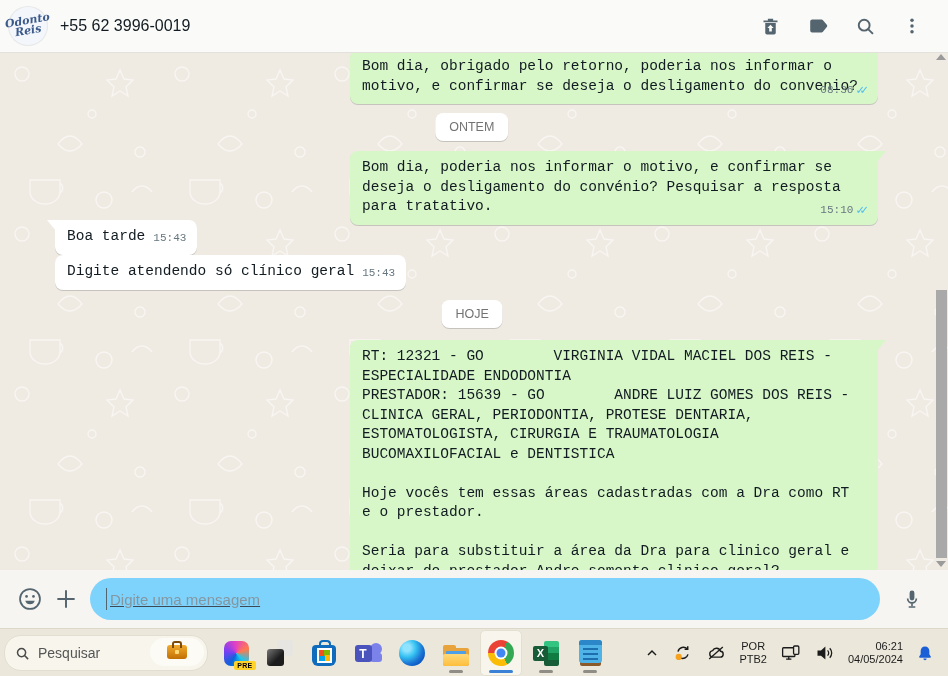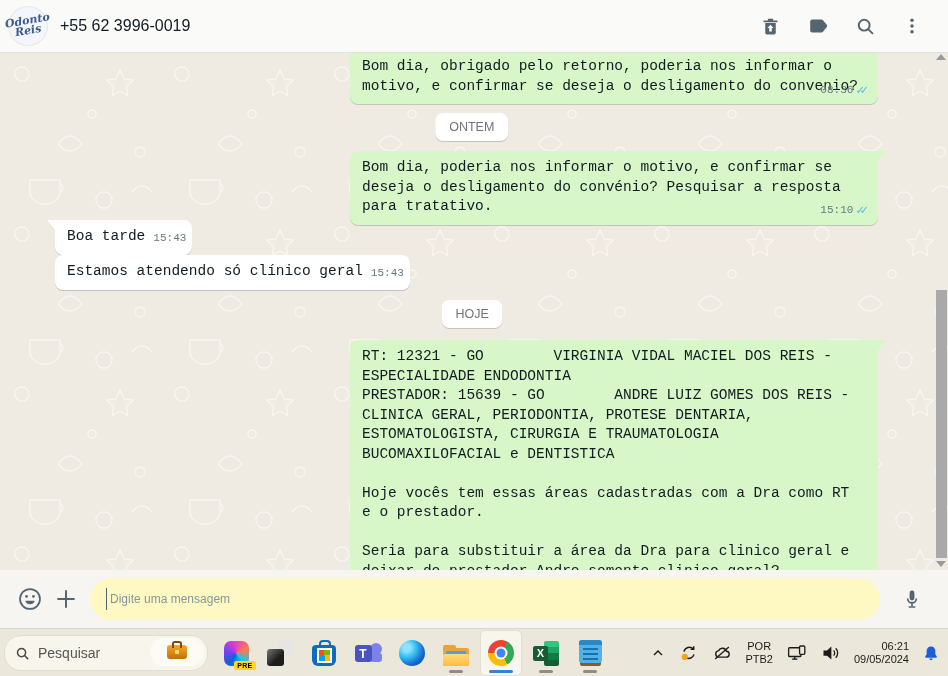--- a/index.html
+++ b/index.html
@@ -24,44 +24,44 @@
   .msg{position:absolute;z-index:1;border-radius:8px;box-shadow:0 1px .5px rgba(11,20,26,.18);
        font-size:14.5px;line-height:19.5px;color:#111b21;font-family:Liberation Mono, monospace;}
   .msg.out{background:#d8f7c8;}
   .msg.in{background:#ffffff;}
   .msg-text{padding:7px 12px 8px 12px;white-space:pre-wrap;}
   .meta-abs{position:absolute;right:10px;bottom:4px;display:flex;align-items:center;gap:3px;}
   .msg-time{font-size:11px;color:#667781;}
   .ticks{font-size:13px;line-height:11px;}
   .ticks.read{color:#53bdeb;letter-spacing:-4px;padding-right:4px;}
   .ticks.sent{color:#8696a0;}
-  .msg.in .inline-row{display:flex;align-items:flex-end;gap:4px;padding:7px 6px 8px 12px;}
+  .msg.in .inline-row{display:flex;align-items:flex-end;gap:4px;padding:7px 11px 8px 12px;}
   .msg.in .inline-row .msg-time{position:relative;top:2px;margin-left:4px;}
   .tail{position:absolute;top:0;width:9px;height:12px;}
   .tail.right{right:-8px;}
   .tail.left{left:-8px;}
   .day-pill{position:absolute;left:50%;transform:translateX(-53%);z-index:1;background:#ffffff;
        color:#737373;font-size:12.5px;font-weight:500;padding:7px 14px;border-radius:8px;
        box-shadow:0 1px .5px rgba(11,20,26,.18);}
   
   .sb-thumb{position:absolute;right:1px;top:238px;width:11px;height:268px;background:#a9a9a9;z-index:3;}
   .sb-up{position:absolute;right:2px;top:2px;width:0;height:0;border-left:5px solid transparent;
        border-right:5px solid transparent;border-bottom:6px solid #9a9a9a;z-index:3;}
   .sb-down{position:absolute;right:2px;bottom:3px;width:0;height:0;border-left:5px solid transparent;
        border-right:5px solid transparent;border-top:6px solid #9a9a9a;z-index:3;}
 
   
   .composer{position:absolute;top:570px;left:0;right:0;height:58px;background:#f6f5f2;
        border-bottom:1px solid #d9d7d2;display:flex;align-items:center;z-index:5;}
   .comp-icon{display:flex;align-items:center;justify-content:center;width:36px;height:36px;cursor:pointer;}
   .comp-icon.smiley{margin-left:12px;}
   .msg-input-wrap{position:relative;flex:1;margin:0 14px 0 6px;}
-  .msg-input{width:100%;box-sizing:border-box;height:42px;border:none;outline:none;background:#fef9c3;
-       border-radius:22px;padding:0 16px 0 20px;font-size:12px;font-family:"Liberation Sans",sans-serif;
-       color:#3b4a54;}
+  .msg-input{width:100%;box-sizing:border-box;height:42px;border:none;outline:none;background:#7dd3fc;
+       border-radius:22px;padding:0 16px 0 20px;font-size:15px;font-family:"Liberation Sans",sans-serif;
+       color:#3b4a54;text-decoration:underline;}
   .msg-input::placeholder{color:#8696a0;}
   .caret{position:absolute;left:16px;top:10px;width:1px;height:22px;background:#54656f;}
   .mic{margin-right:18px;}
 
   
   .taskbar{position:absolute;top:628px;left:0;right:0;height:48px;background:#ebe8db;
        border-top:1px solid #dbd8ca;display:flex;align-items:center;z-index:6;}
   .tb-search{position:relative;margin-left:4px;width:202px;height:34px;border-radius:17px;
        background:#f7f5ec;border:1px solid #e2dfd2;display:flex;align-items:center;cursor:pointer;}
   .tb-search-label{margin-left:8px;font-size:14px;color:#565656;}
@@ -120,21 +120,21 @@
        background:linear-gradient(#33c481 0 25%,#21a366 0 50%,#107c41 0 75%,#185c37 0);}
   .excel-tile{position:absolute;left:0;top:5px;width:15px;height:15px;border-radius:2px;background:#185c37;
        color:#fff;font-size:11px;font-weight:bold;display:flex;align-items:center;justify-content:center;}
   .ic-notepad{position:relative;width:23px;height:26px;}
   .notepad-base{position:absolute;left:1px;bottom:0;width:21px;height:6px;border-radius:2px;background:#8b5a2b;}
   .notepad-cover{position:absolute;left:0;top:0;width:23px;height:23px;border-radius:3px;background:#4fb3e8;}
   .notepad-bind{position:absolute;left:0;top:0;width:23px;height:5px;border-radius:3px 3px 0 0;background:#2b87c8;}
   .notepad-lines{position:absolute;left:4px;top:8px;width:15px;height:12px;
        background:repeating-linear-gradient(#1b6fae 0 2px,transparent 2px 5px);}
   
-  .tray{margin-left:auto;display:flex;align-items:center;gap:13px;padding-right:8px;}
+  .tray{margin-left:auto;display:flex;align-items:center;gap:13px;padding-right:14px;}
   .tray svg{display:block;cursor:pointer;}
   .tray-text{font-size:11px;line-height:13px;color:#1b1b1b;text-align:center;cursor:pointer;}
   .tray-clock{font-size:11px;line-height:13px;color:#1b1b1b;text-align:right;cursor:pointer;}
 </style>
 </head>
 <body>
 
 <div id="app">
 
   <div class="header">
@@ -218,21 +218,21 @@
           <path d="M9 0 H0 L9 11 Z" fill="#ffffff"></path>
         </svg>
       <div class="inline-row">
         <span>Boa tarde</span>
         <span class="msg-time">15:43</span>
       </div>
     </div>
 
     <div class="msg in" style="top:203px;left:55px;">
       <div class="inline-row">
-        <span>Estamos atendendo só clínico geral</span>
+        <span>Digite atendendo só clínico geral</span>
         <span class="msg-time">15:43</span>
       </div>
     </div>
 
     <div class="day-pill" style="top:248px;">HOJE</div>
 
     <div class="msg out" style="top:288px;right:70px;width:528px;border-top-right-radius:0;">
       <svg class="tail right" viewBox="0 0 9 12">
           <path d="M0 0 H9 L0 11 Z" fill="#d8f7c8"></path>
         </svg>
@@ -378,21 +378,21 @@
         <line x1="7" y1="18" x2="13" y2="18"></line>
           <line x1="10" y1="15" x2="10" y2="18"></line>
         <rect x="15.5" y="3" width="6" height="9.5" rx="1.2" fill="#ebe8db"></rect>
       </svg>
       <svg width="21" height="20" viewBox="0 0 24 22">
         <path d="M4 8v6h4l5 4.5V3.5L8 8z" fill="#1b1b1b"></path>
         <path d="M15.5 8a4.2 4.2 0 0 1 0 6 M18 5.5a8 8 0 0 1 0 11" stroke="#1b1b1b" stroke-width="1.5" fill="none"></path>
       </svg>
       <div class="tray-clock">
         <div>06:21</div>
-        <div>09/05/2024</div>
+        <div>04/05/2024</div>
       </div>
       <svg width="18" height="19" viewBox="0 0 24 24" fill="#1b5fd6">
         <path d="M12 2.5c-3.5 0-5.8 2.6-5.8 6v4.6l-1.9 2.8c-.4.6 0 1.6.9 1.6h13.6c.9 0 1.3-1 .9-1.6l-1.9-2.8V8.5c0-3.4-2.3-6-5.8-6z"></path>
         <path d="M9.8 18.7a2.2 2.2 0 0 0 4.4 0z"></path>
       </svg>
     </div>
   </div>
 </div>
 
 </body></html>

